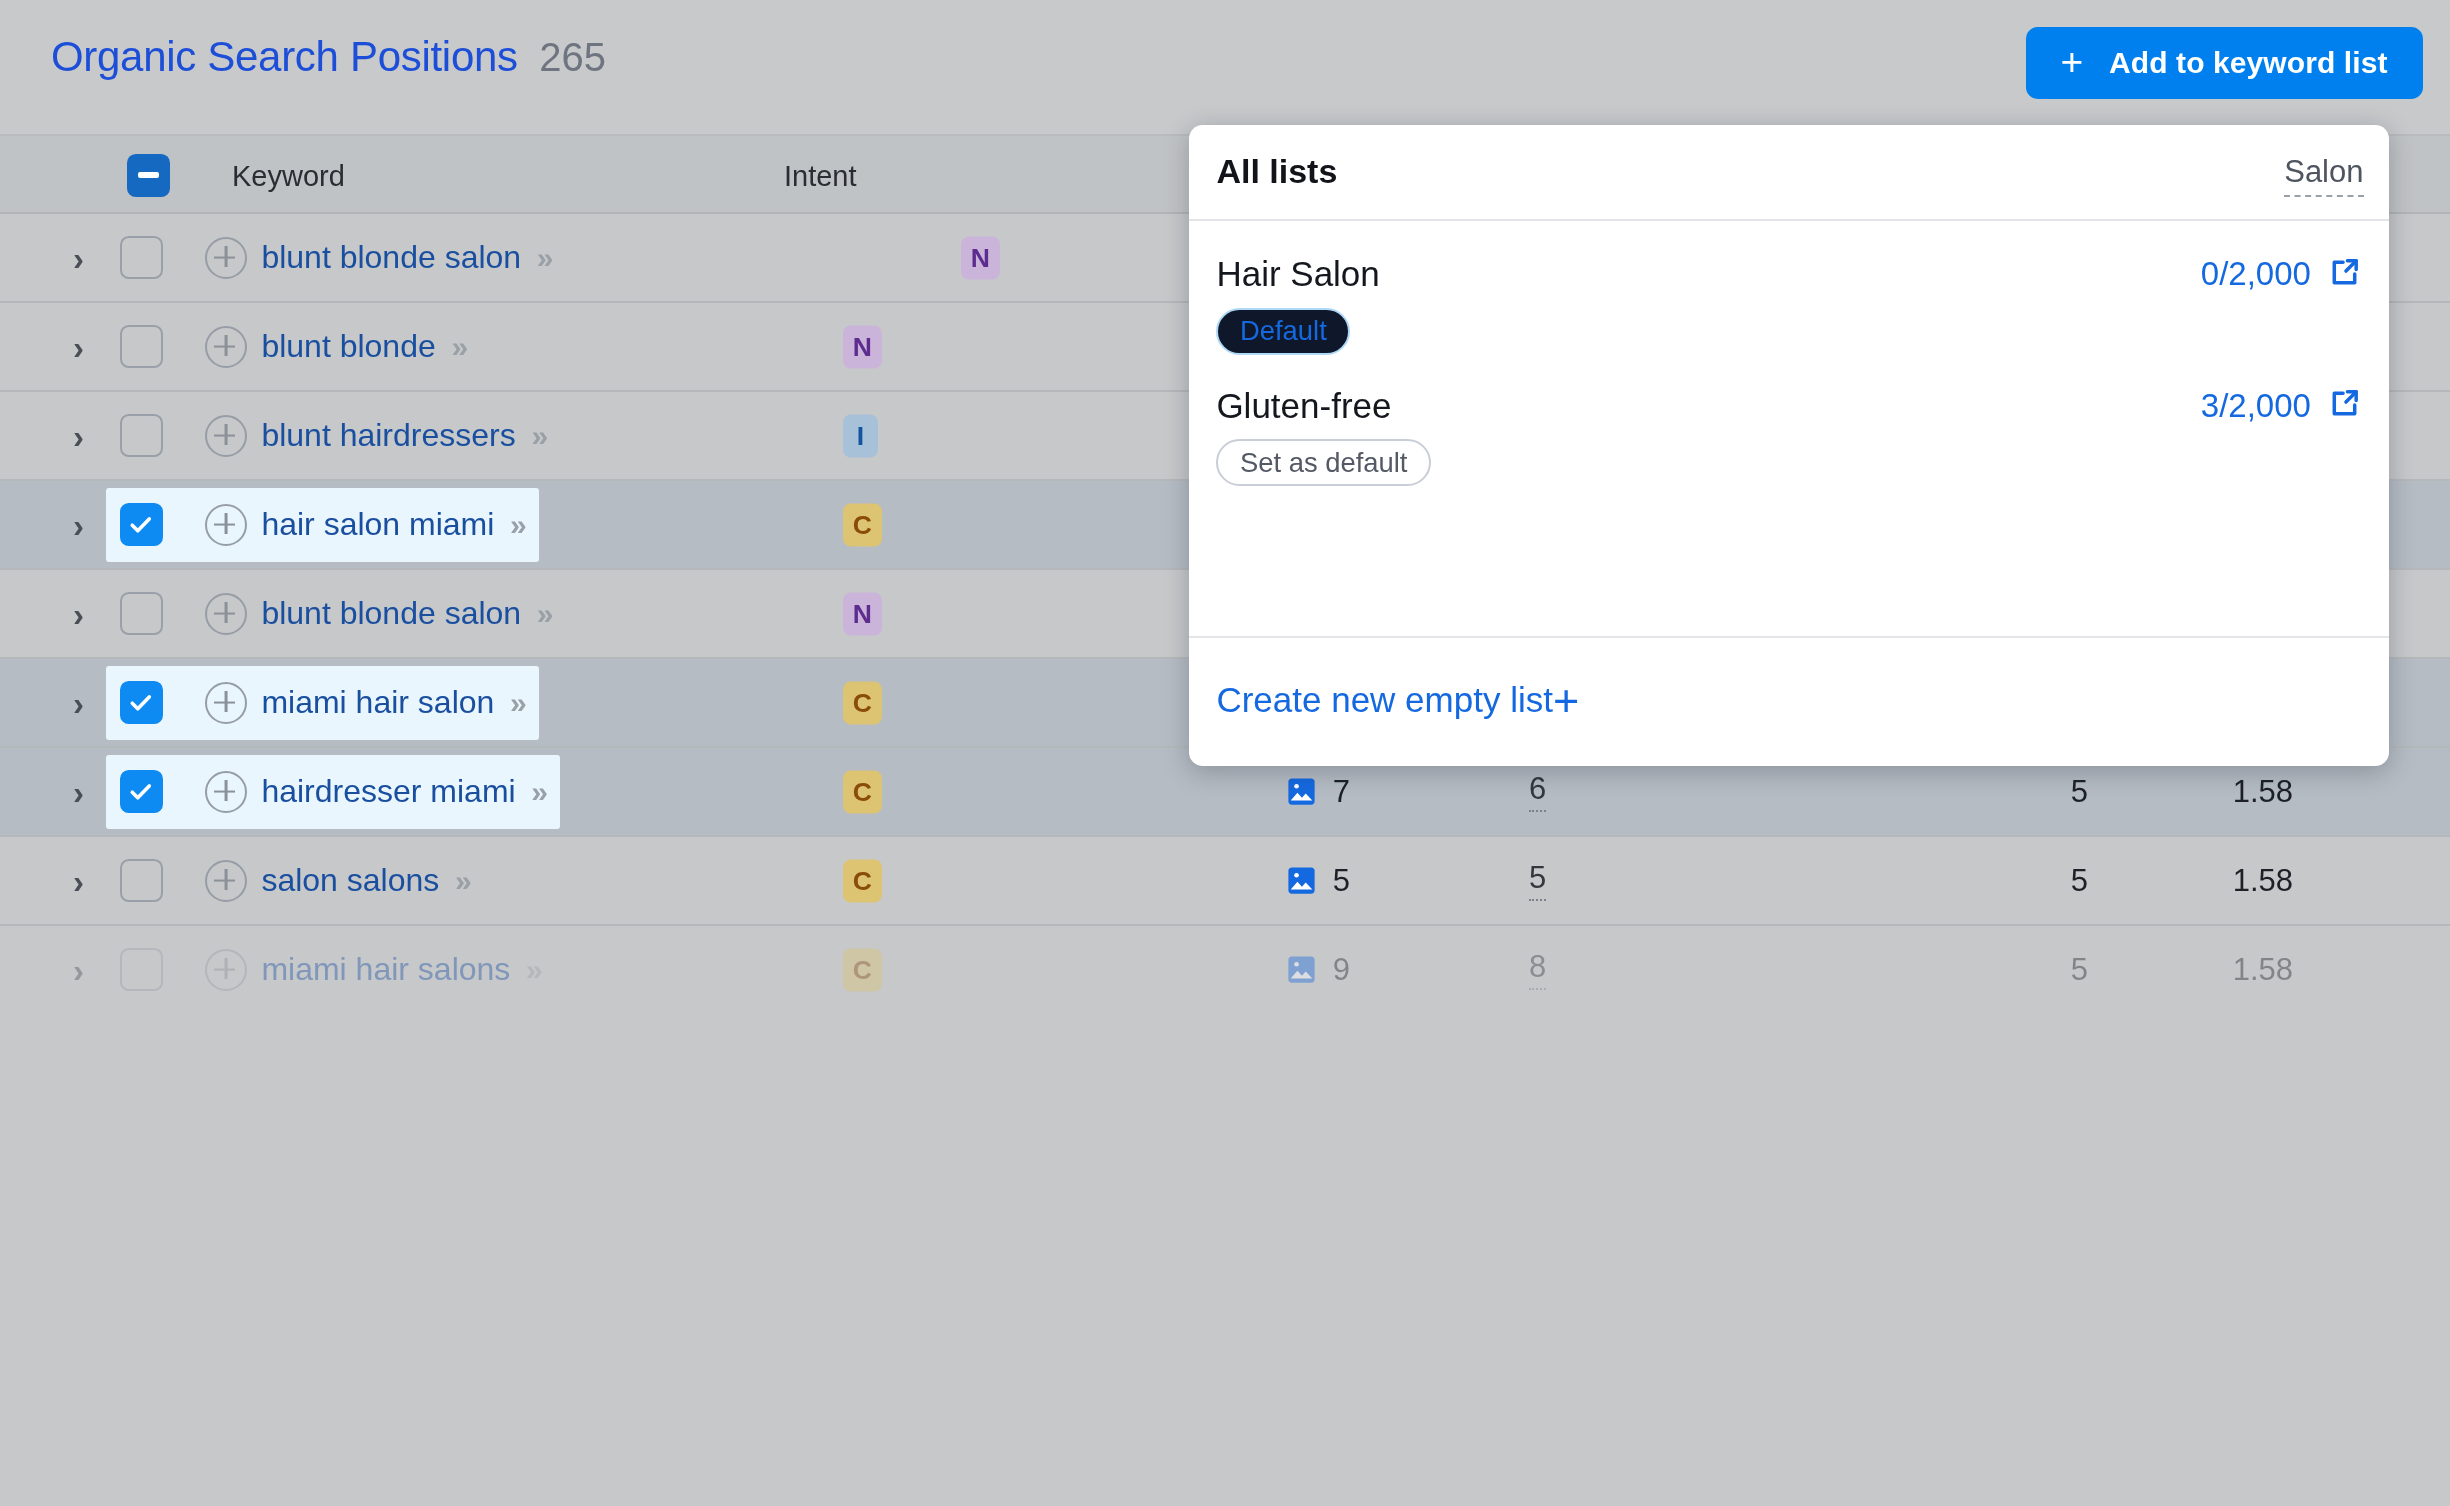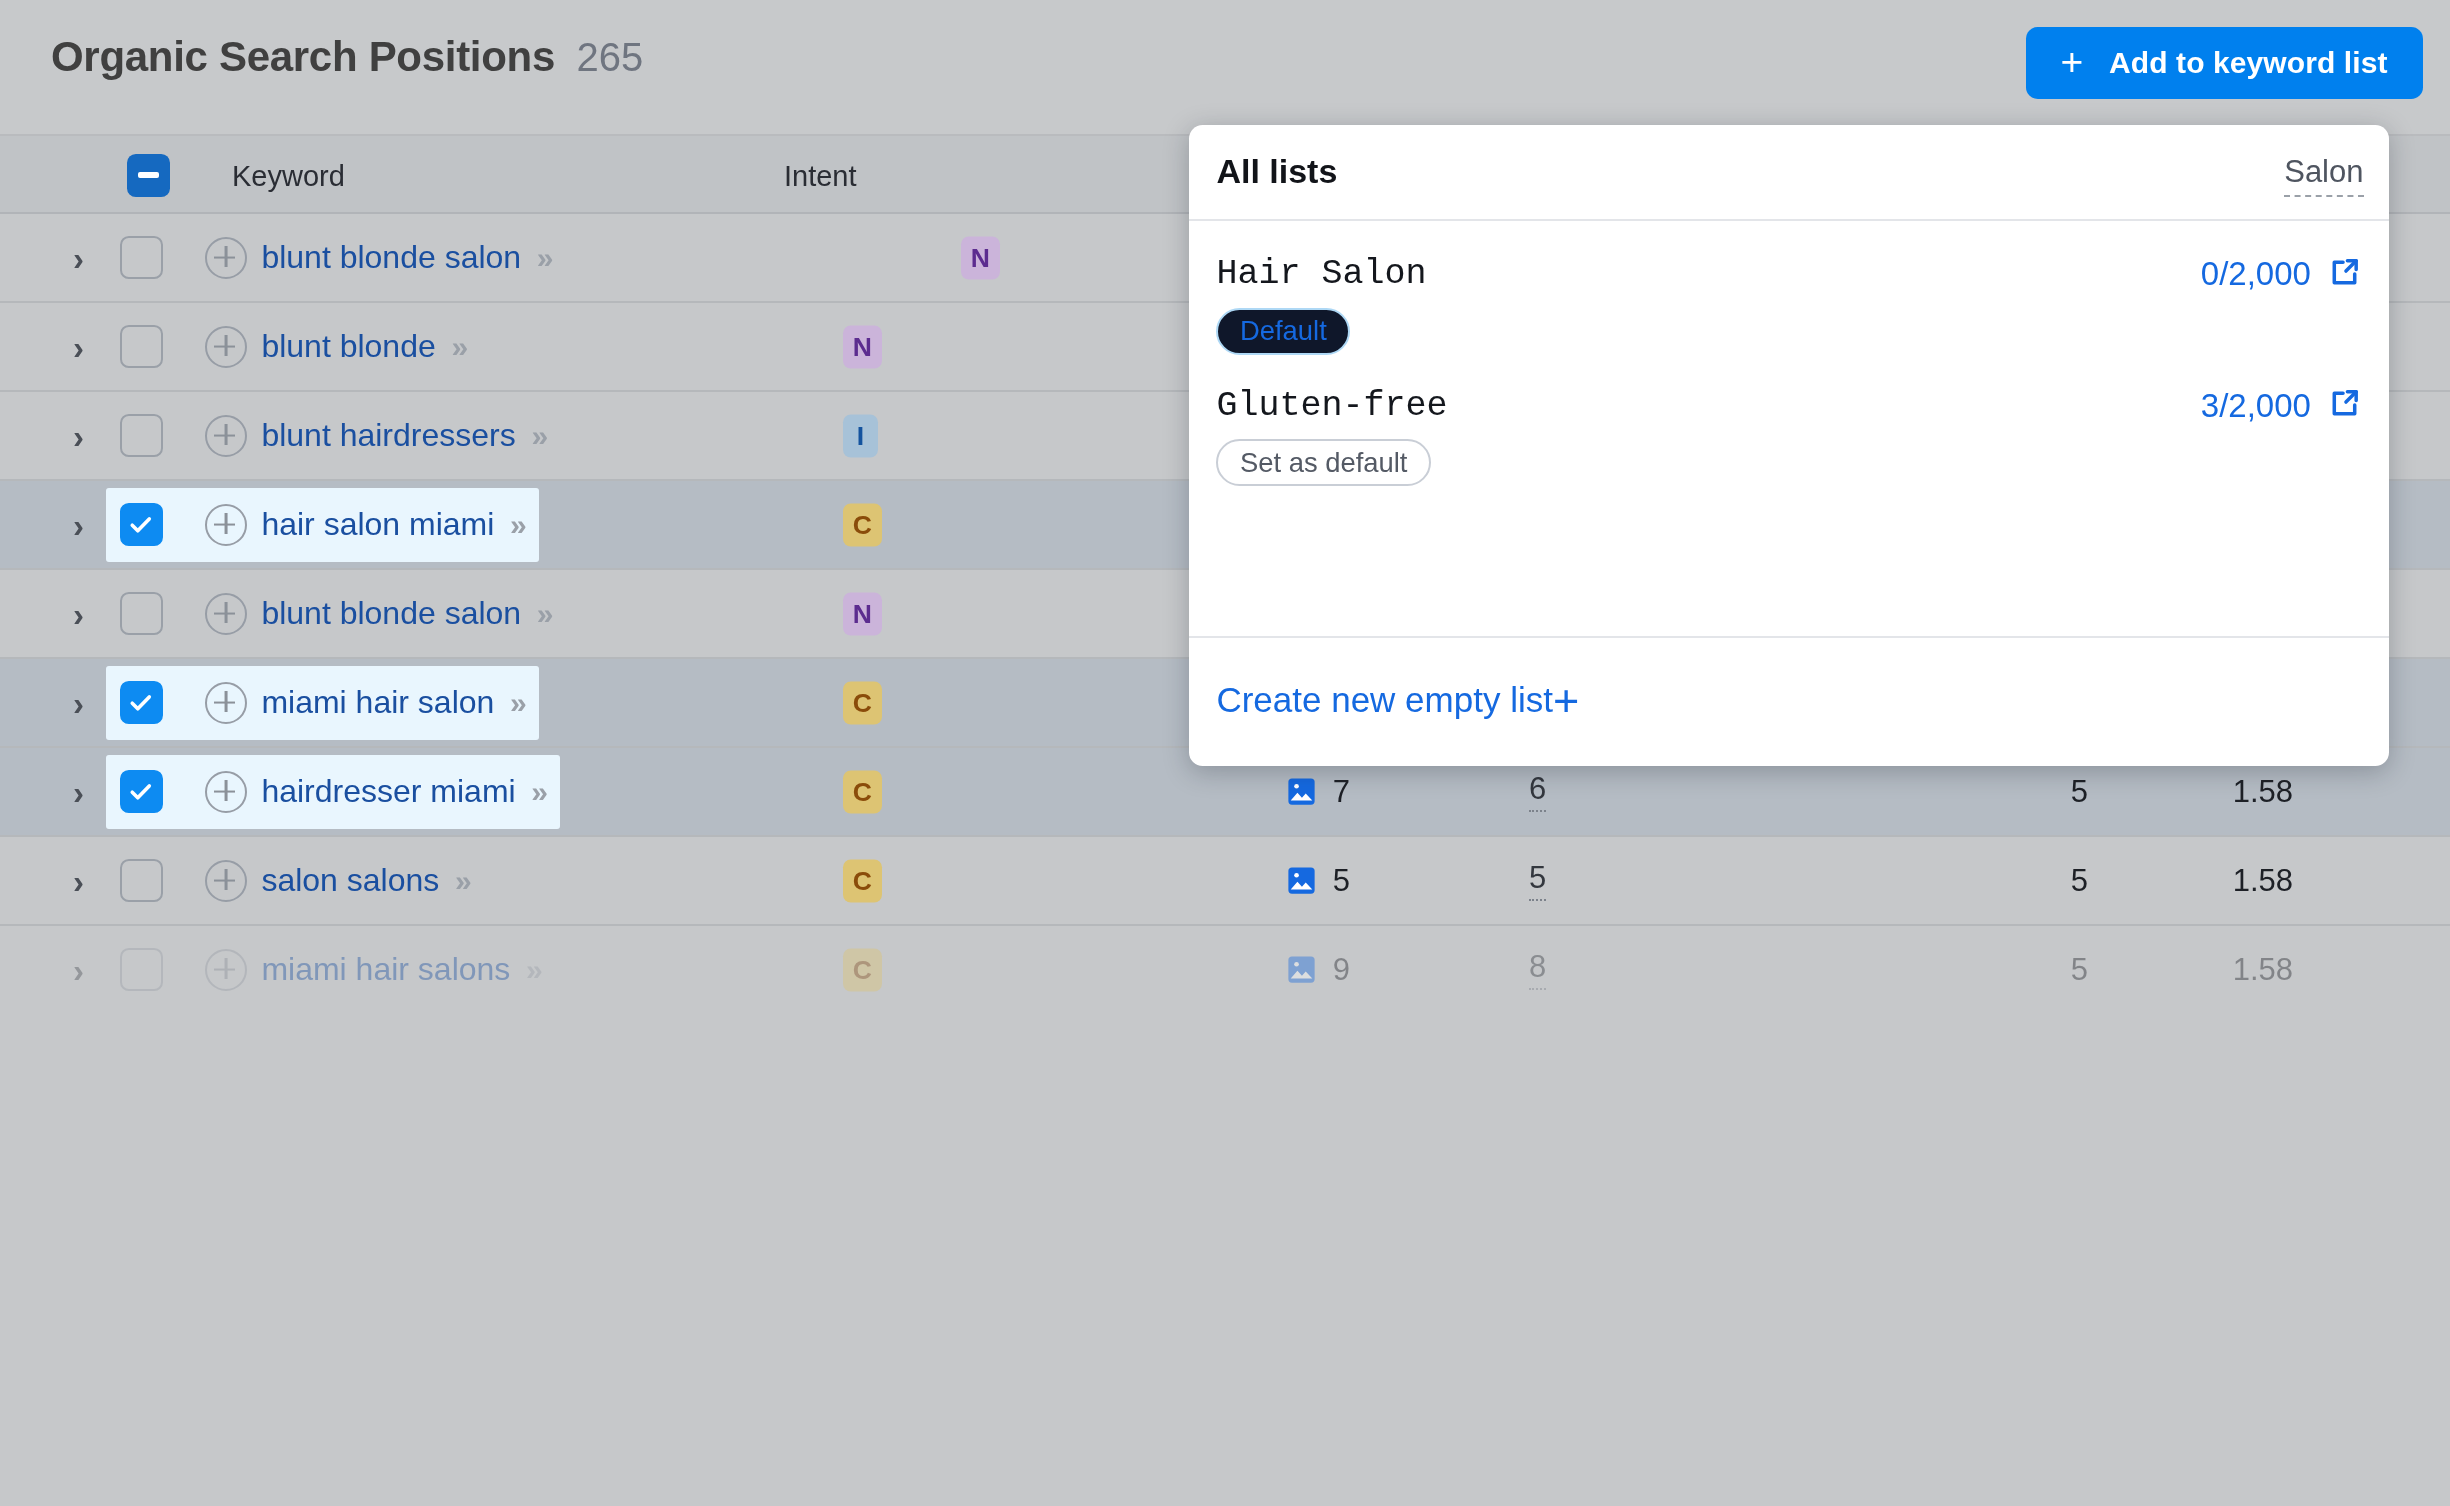--- a/index.html
+++ b/index.html
@@ -14,21 +14,21 @@
   
   .titlebar {
     position: absolute; left: 0; top: 0; width: 2450px; height: 136px;
     background: #c7c9cb;
     border-bottom: 2px solid #b9bbbe;
   }
   .title-wrap {
     position: absolute; left: 51px; top: 33px;
     display: flex; align-items: baseline; gap: 21.6px;
   }
-  .page-title { font-size: 42px; font-weight: bold; color: #404040; letter-spacing: -0.3px; }
+  .page-title { font-size: 42px; font-weight: normal; color: #1d4ed8; letter-spacing: -0.3px; }
   .page-count { font-size: 40px; color: #6f7580; }
 
   .add-btn {
     position: absolute; right: 27.4px; top: 27.4px;
     height: 72px; padding: 0 35px;
     background: #0080ee; border: none; border-radius: 11.8px;
     color: #fff; font-size: 30px; font-weight: bold;
     font-family: "Liberation Sans", sans-serif;
     display: flex; align-items: center; gap: 25.5px;
     cursor: pointer; letter-spacing: 0.1px;
@@ -156,21 +156,21 @@
   .panel-help {
     position: absolute; right: 25.5px; top: 29px;
     font-size: 31px; color: #4f5560;
     border-bottom: 2.9px dashed #9aa0a8; padding-bottom: 4.9px; cursor: pointer;
   }
 
   .panel-body { position: relative; height: 417px; border-bottom: 2px solid #e3e5e9; }
 
   .list-item { position: relative; padding: 0 27.4px; }
   .li-top { display: flex; align-items: center; justify-content: space-between; }
-  .li-name { font-size: 35px; color: #14171d; cursor: pointer; font-family: Liberation Mono, monospace; }
+  .li-name { font-size: 35px; color: #14171d; cursor: pointer; }
   .li-right { display: flex; align-items: center; gap: 15.7px; }
   .li-count { font-size: 33px; color: #1569e0; }
   .tag {
     margin-top: 13.7px; display: inline-flex; align-items: center;
     height: 47px; padding: 0 21.6px; border-radius: 23.5px; font-size: 27.4px;
     cursor: pointer;
   }
   .tag-default { background: #0f172a; border: 2px solid #aed8f5; color: #1569e0; }
   .tag-setdef  { background: #fff; border: 2px solid #c9ced6; color: #545a65; }
 

